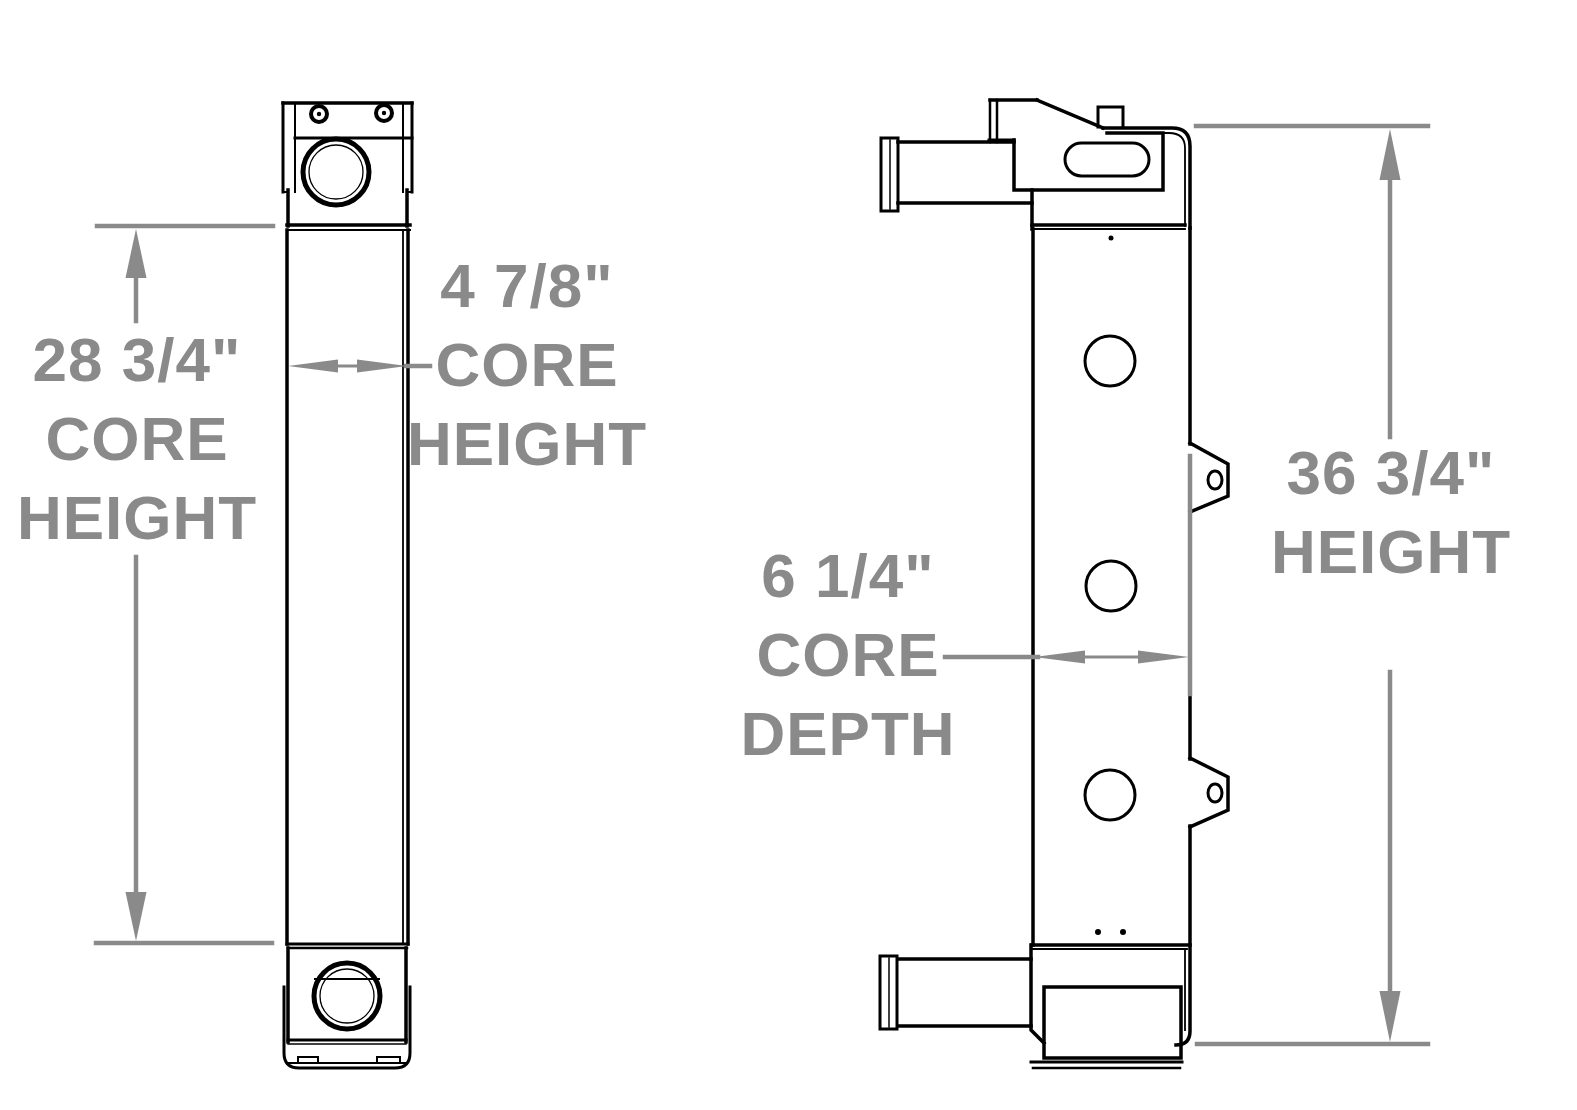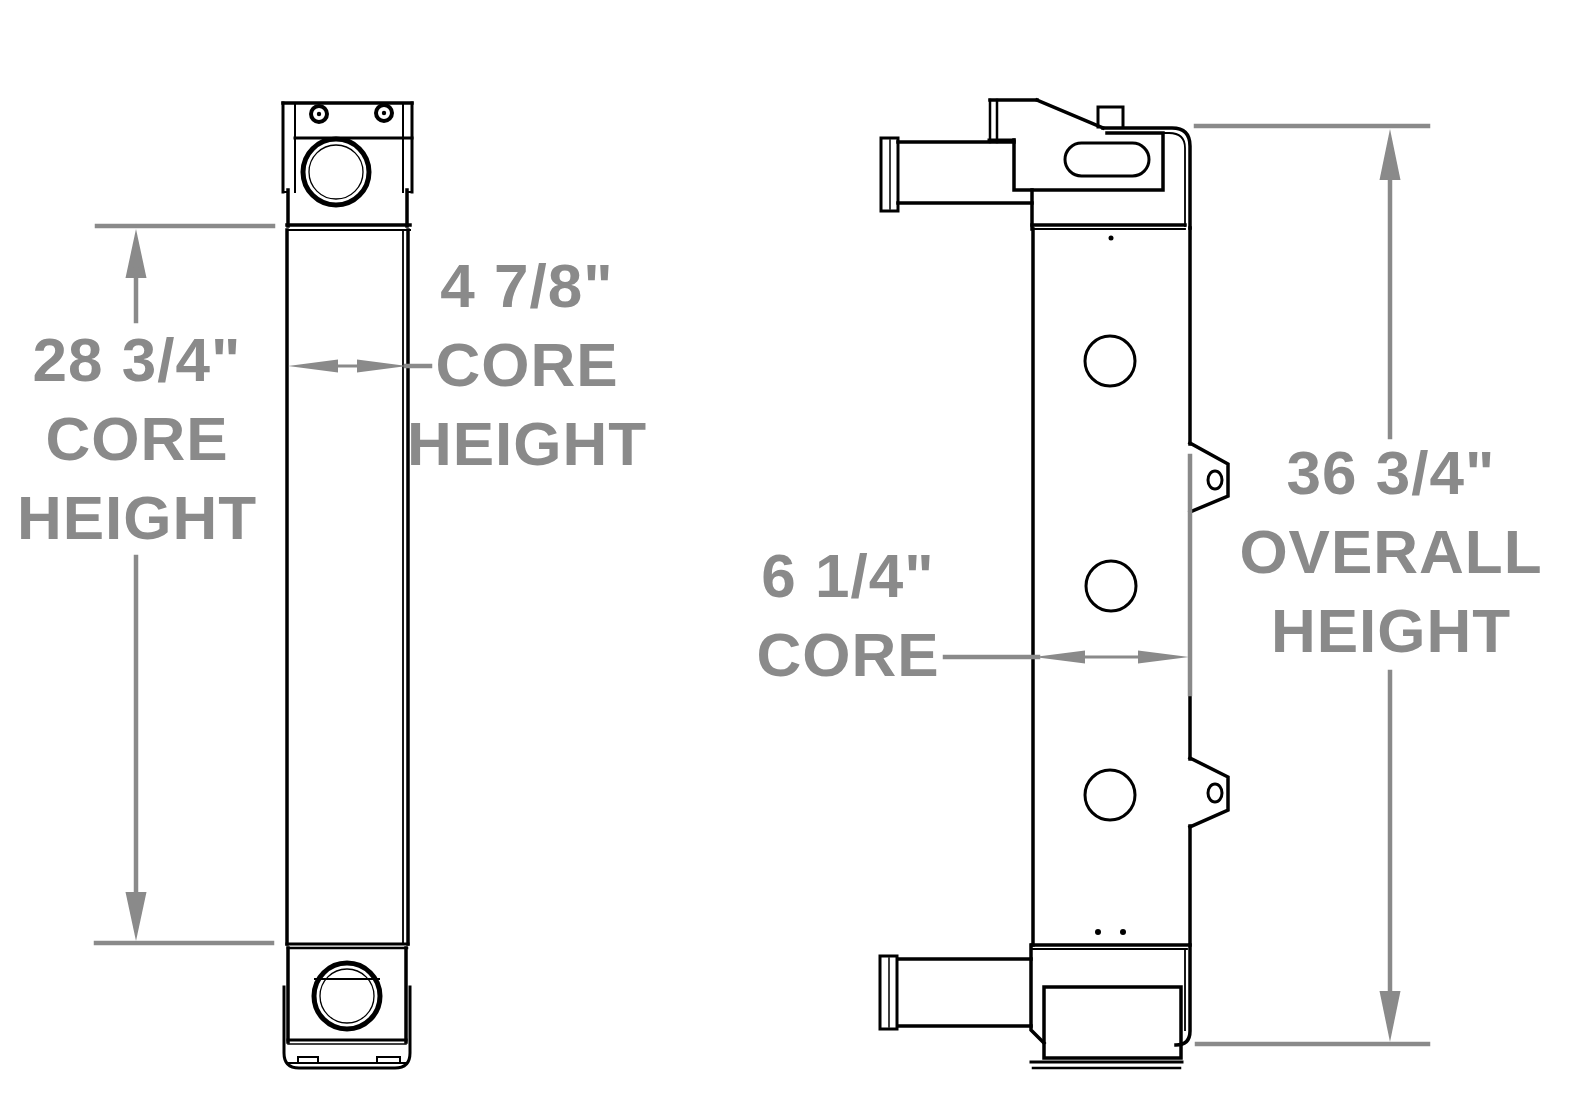--- a/index.html
+++ b/index.html
@@ -153,21 +153,21 @@
 
   <div class="dim-label" style="left:357px;top:246px;">
     <div>4 7/8"</div>
     <div>CORE</div>
     <div>HEIGHT</div>
   </div>
 
   <div class="dim-label" style="left:678px;top:536px;">
     <div>6 1/4"</div>
     <div>CORE</div>
+    <div>DEPTH</div>
   </div>
 
   <div class="dim-label" style="left:1221px;top:433px;">
     <div>36 3/4"</div>
-    <div>OVERALL</div>
     <div>HEIGHT</div>
   </div>
 
 </div>
 
 </body></html>

